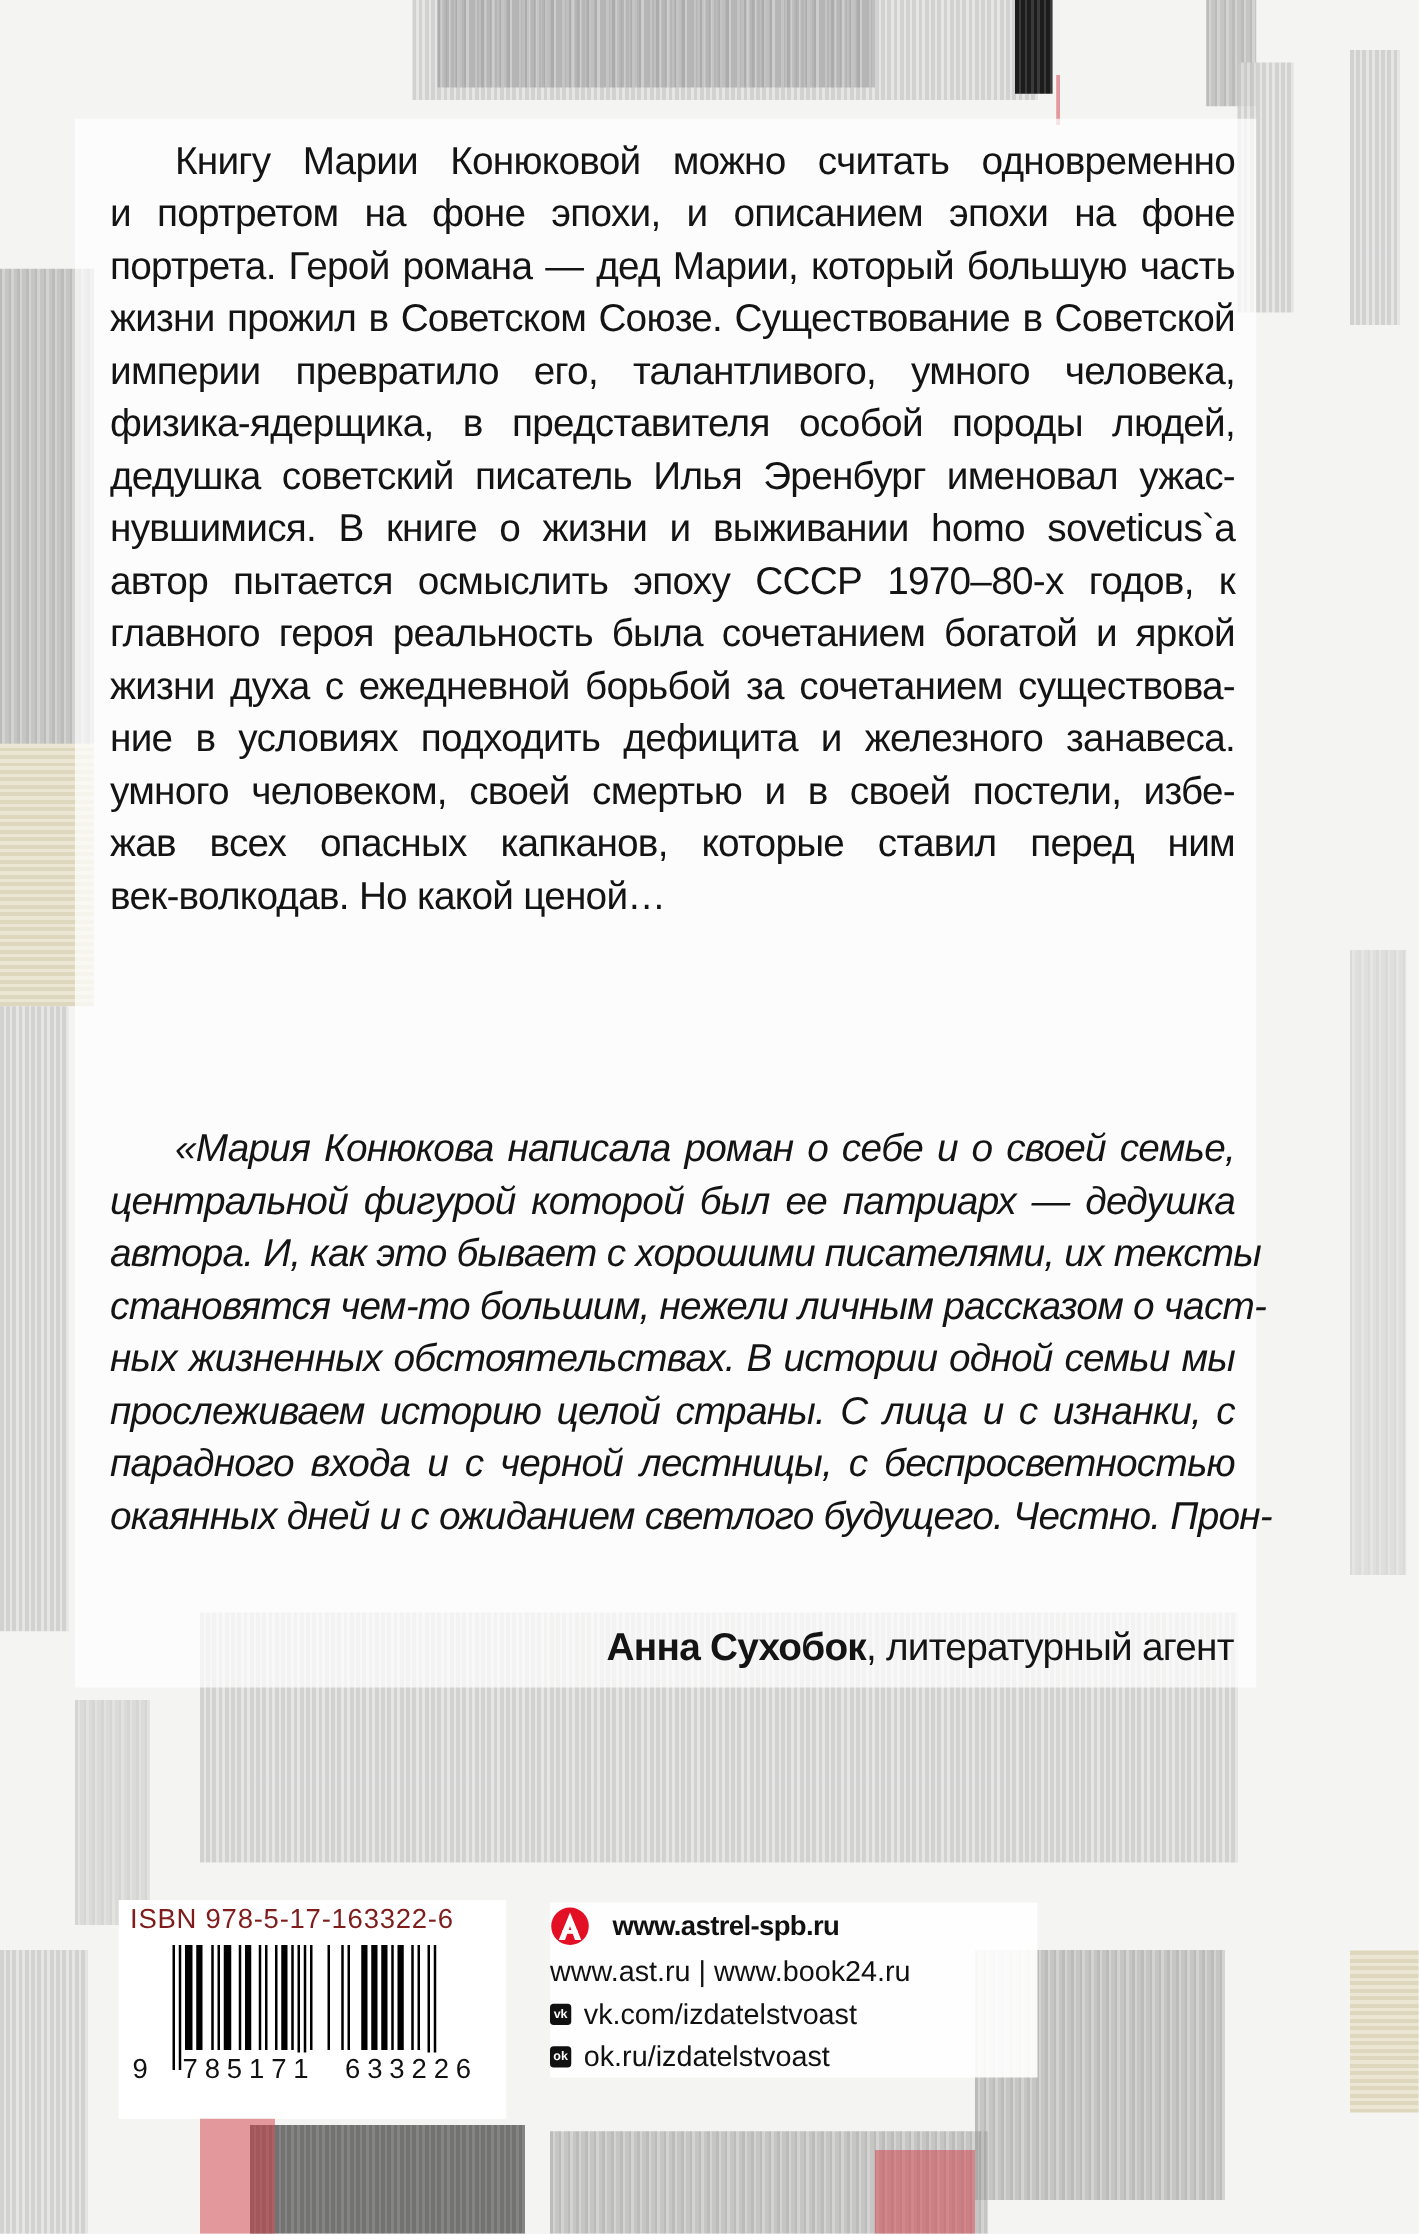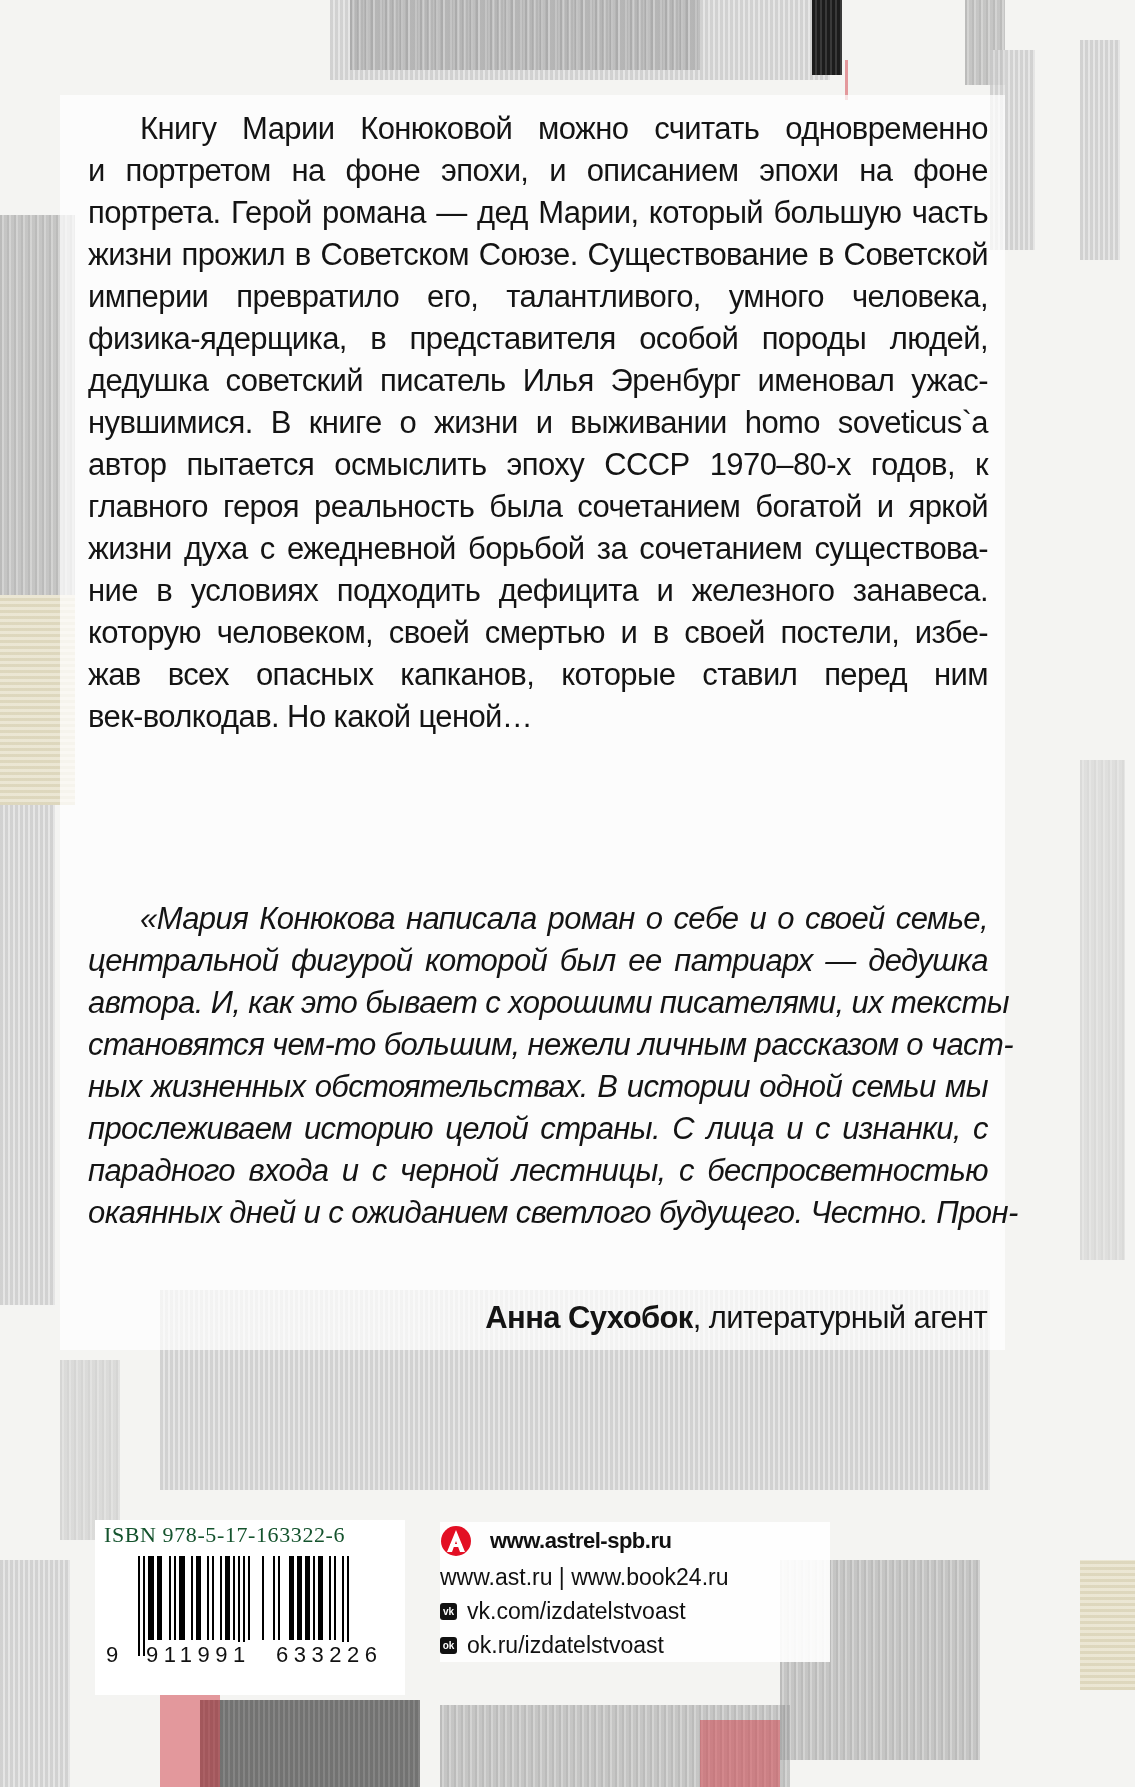--- a/index.html
+++ b/index.html
@@ -30,21 +30,21 @@
   .line { display: block; text-align: justify; text-align-last: justify; white-space: nowrap; height: 42px; }
   .line.last { text-align-last: left; }
   .line.indent { padding-left: 52px; }
   .main { top: 108px; }
   .quote { top: 898px; font-style: italic; }
   .attribution { position: absolute; right: 148px; top: 1300px; font-size: 31px; letter-spacing: -0.6px; }
   .attribution b { font-weight: bold; }
 
   
   .isbn-box { position: absolute; left: 95px; top: 1520px; width: 310px; height: 175px; background: #fff; }
-  .isbn-text { position: absolute; left: 104px; top: 1522px; font-size: 22px; letter-spacing: 0.6px; color: #14532d; font-family: Liberation Serif, serif; }
+  .isbn-text { position: absolute; left: 104px; top: 1522px; font-size: 22px; letter-spacing: 0.6px; color: #7f1d1d; }
   .barcode { position: absolute; left: 138px; top: 1556px; width: 262px; height: 100px; display: flex; align-items: flex-start; }
   .bar { background: #000; height: 84px; margin-right: 3px; }
   .bar.guard { height: 100px; }
   .barcode-digits { position: absolute; top: 1642px; font-size: 22px; letter-spacing: 5.5px; color: #111; background: #fff; }
 
   
   .links { position: absolute; left: 440px; top: 1522px; width: 390px; background: rgba(255,255,255,0.9); }
   .link-row { display: flex; align-items: center; font-size: 23px; color: #111; height: 34px; text-align: center; }
   .row-main { font-weight: bold; font-size: 22px; letter-spacing: -0.5px; height: 38px; }
   .logo-a { width: 32px; height: 32px; margin-right: 18px; }
@@ -86,21 +86,21 @@
     <span class="line">портрета. Герой романа — дед Марии, который большую часть</span>
     <span class="line">жизни прожил в Советском Союзе. Существование в Советской</span>
     <span class="line">империи превратило его, талантливого, умного человека,</span>
     <span class="line">физика-ядерщика, в представителя особой породы людей,</span>
     <span class="line">дедушка советский писатель Илья Эренбург именовал ужас-</span>
     <span class="line">нувшимися. В книге о жизни и выживании homo soveticus`a</span>
     <span class="line">автор пытается осмыслить эпоху СССР 1970–80-х годов, к</span>
     <span class="line">главного героя реальность была сочетанием богатой и яркой</span>
     <span class="line">жизни духа с ежедневной борьбой за сочетанием существова-</span>
     <span class="line">ние в условиях подходить дефицита и железного занавеса.</span>
-    <span class="line">которую человеком, своей смертью и в своей постели, избе-</span>
+    <span class="line">умного человеком, своей смертью и в своей постели, избе-</span>
     <span class="line">жав всех опасных капканов, которые ставил перед ним</span>
     <span class="line last">век-волкодав. Но какой ценой…</span>
   </div>
 
   <div class="text-block quote">
     <span class="line indent">«Мария Конюкова написала роман о себе и о своей семье,</span>
     <span class="line">центральной фигурой которой был ее патриарх — дедушка</span>
     <span class="line">автора. И, как это бывает с хорошими писателями, их тексты</span>
     <span class="line">становятся чем-то большим, нежели личным рассказом о част-</span>
     <span class="line">ных жизненных обстоятельствах. В истории одной семьи мы</span>
@@ -140,21 +140,21 @@
       <div class="bar" style="width:5px"></div>
     <div class="bar" style="width:5px"></div>
       <div class="bar" style="width:2px"></div>
     <div class="bar" style="width:5px"></div>
       <div class="bar" style="width:2px;margin-left:3px"></div>
     <div class="bar" style="width:2px"></div>
     <div class="bar guard" style="width:2px;margin-left:3px"></div>
       <div class="bar guard" style="width:2px"></div>
   </div>
   <div class="barcode-digits" style="left:106px">9</div>
-  <div class="barcode-digits" style="left:146px">911991</div>
+  <div class="barcode-digits" style="left:146px">785171</div>
   <div class="barcode-digits" style="left:276px">633226</div>
 
   <div class="links">
     <div class="link-row row-main">
       <svg class="logo-a" viewBox="0 0 32 32">
         <circle cx="16" cy="16" r="15" fill="#e30f24"></circle>
         <path d="M16 5 L7 27 H12 L16 16 L20 27 H25 Z" fill="#fff"></path>
         <rect x="10" y="19" width="12" height="3" fill="#fff"></rect>
       </svg>
       <span>www.astrel-spb.ru</span>

